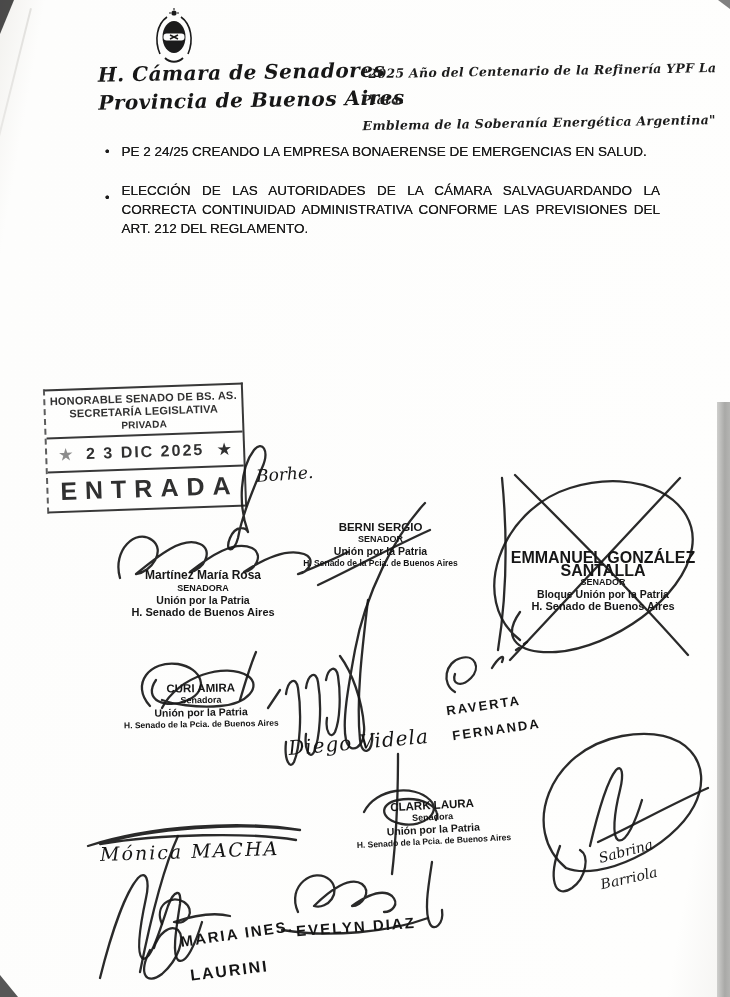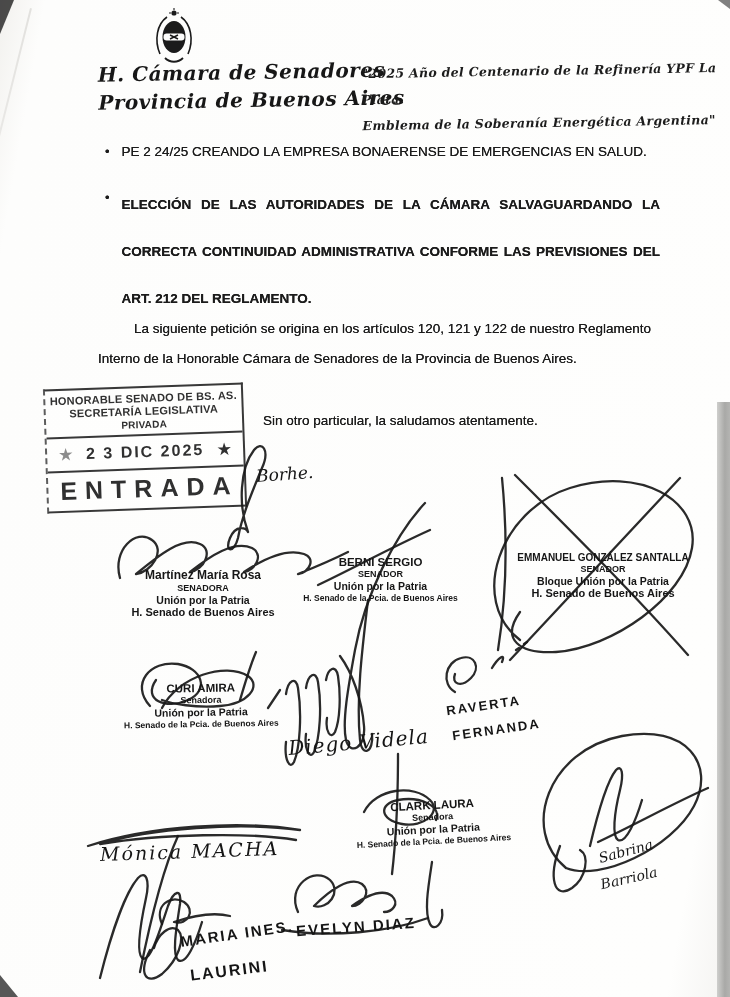--- a/index.html
+++ b/index.html
@@ -20,21 +20,21 @@
   
   .coat{left:152px;top:8px;}
   .org{left:98px;top:58px;font-family:"DejaVu Serif",serif;font-style:italic;font-weight:bold;font-size:20px;line-height:28px;transform:rotate(-1deg);letter-spacing:.5px;color:#171717;}
   .motto{left:362px;top:58px;font-family:"DejaVu Serif",serif;font-style:italic;font-weight:bold;font-size:12.5px;line-height:26px;transform:rotate(-1deg);color:#1d1d1d;letter-spacing:.3px;}
   
   .scan-text{color:#1b1b1b;text-shadow:0 0 .5px #222;}
   .bullets{left:105px;top:142px;width:555px;font-size:13.5px;line-height:20px;}
   .bullet-item{display:flex;gap:12px;margin-bottom:26px;}
   .bullet-dot{flex:0 0 auto;font-size:13px;}
   .bullet-text{flex:1;}
-  .bullet-text.justify{text-align:justify;line-height:47px;margin-top:-7px;font-weight:bold;}
+  .bullet-text.justify{text-align:justify;line-height:19px;margin-top:-7px;}
   .paragraph{left:98px;top:314px;width:562px;font-size:13.5px;line-height:30px;text-indent:36px;}
   .closing{left:263px;top:413px;font-size:13.5px;}
   
   .stamp{
     left:45px;top:386px;width:196px;transform:rotate(-2deg);
     border:2.5px solid #2e2e2e;border-left:2px dashed #555;color:#262626;
     background:rgba(255,255,255,.25);opacity:.95;
   }
   .stamp-head{padding:4px 2px 3px;text-align:center;font-weight:bold;font-size:11px;line-height:13px;letter-spacing:.2px;}
   .stamp-head .small{font-size:10px;}
@@ -43,25 +43,25 @@
   .stamp-star{font-size:15px;}
   .stamp-star.faded{opacity:.55;}
   .stamp-entrada{border-top:2.5px solid #2e2e2e;text-align:center;font-weight:bold;font-size:25px;letter-spacing:8px;padding:4px 0 5px 6px;}
   
   .sig-block{text-align:center;font-weight:bold;color:#161616;}
   .sig-block .l1{font-size:12px;line-height:15px;}
   .sig-block .l2{font-size:9px;line-height:11px;}
   .sig-block .l3{font-size:10.5px;line-height:12px;}
   .sig-block .l4{font-size:11px;line-height:12px;}
   .blk-a{left:108px;top:568px;width:190px;}
-  .blk-b{left:298px;top:556px;width:165px;}
+  .blk-b{left:298px;top:521px;width:165px;}
   .blk-b .l1{font-size:11.5px;line-height:13px;}
   .blk-b .l4{font-size:8.5px;}
   .blk-c{left:505px;top:551px;width:196px;}
-  .blk-c .l1{font-size:10px;line-height:13px;}
+  .blk-c .l1{font-size:16px;line-height:13px;}
   .blk-d{left:112px;top:682px;width:178px;transform:rotate(-1deg);}
   .blk-d .l1{font-size:11.5px;line-height:13px;}
   .blk-d .l4{font-size:8.5px;}
   .blk-e{left:348px;top:799px;width:170px;transform:rotate(-3deg);}
   .blk-e .l1{font-size:11.5px;line-height:13px;}
   .blk-e .l4{font-size:8.5px;}
   
   .hand{color:#151515;white-space:nowrap;}
   .hand.cursive{font-family:"DejaVu Serif",serif;font-style:italic;}
   .hand.caps{font-weight:bold;letter-spacing:2px;}
@@ -121,23 +121,21 @@
     <div class="bullet-item">
       <span class="bullet-dot">•</span>
       <span class="bullet-text">PE 2 24/25 CREANDO LA EMPRESA BONAERENSE DE EMERGENCIAS EN SALUD.</span>
     </div>
     <div class="bullet-item">
       <span class="bullet-dot">•</span>
       <span class="bullet-text justify">ELECCIÓN DE LAS AUTORIDADES DE LA CÁMARA SALVAGUARDANDO LA CORRECTA CONTINUIDAD ADMINISTRATIVA CONFORME LAS PREVISIONES DEL ART. 212 DEL REGLAMENTO.</span>
     </div>
   </div>
 
-  <div class="abs paragraph scan-text">La siguiente petición se origina en los artículos 120, 121 y 122 de nuestro Reglamento Interno de la Honorable Cámara de Senadores de la Provincia de Buenos Aires.</div>
-
-  <div class="abs closing scan-text">Sin otro particular, la saludamos atentamente.</div>
+
 
   <div class="abs stamp">
     <div class="stamp-head">
       <div>HONORABLE SENADO DE BS. AS.</div>
       <div>SECRETARÍA LEGISLATIVA</div>
       <div class="small">PRIVADA</div>
     </div>
     <div class="stamp-date-row">
       <span class="stamp-star faded">★</span>
       <span class="stamp-date">2 3 DIC 2025</span>

